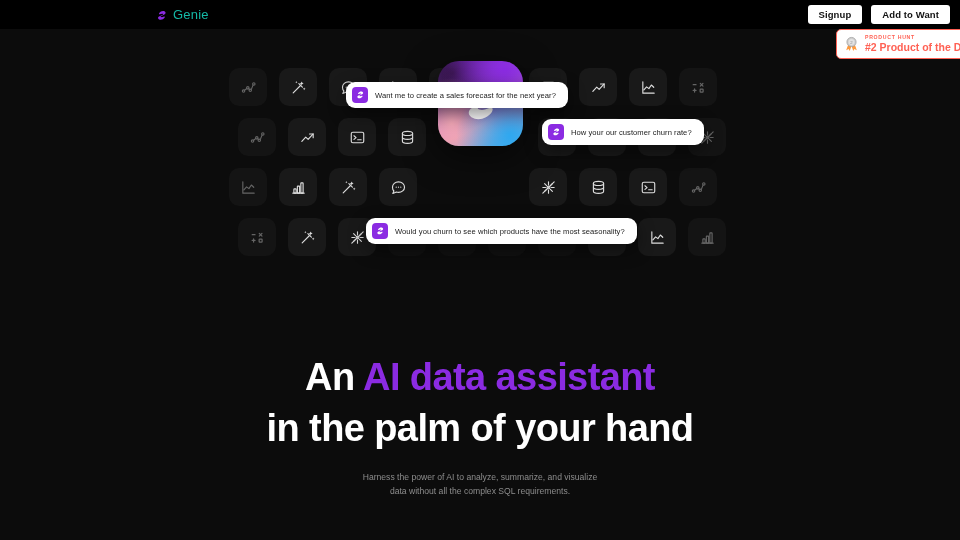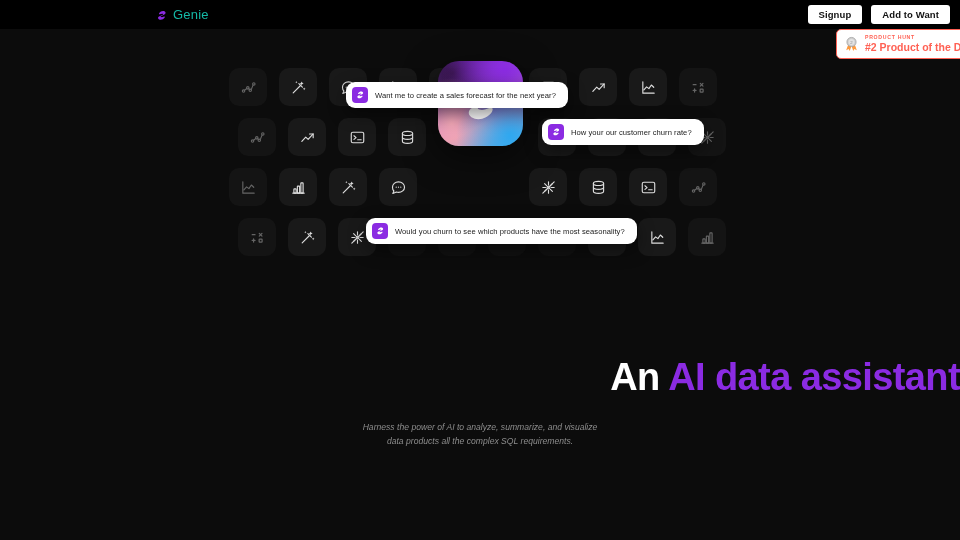--- a/index.html
+++ b/index.html
@@ -75,25 +75,25 @@
     background:#fff; border-radius:9px; padding:5px 12px 5px 6px;
     box-shadow:0 6px 18px rgba(0,0,0,.45); z-index:30; white-space:nowrap;
   }
   .bubble-avatar { width:16px; height:16px; border-radius:4px; background:#8b2be2;
                    display:flex; align-items:center; justify-content:center; flex:0 0 16px; }
   .bubble-avatar svg { width:10px; height:10px; }
   .bubble-text { font-size:7.6px; color:#1a1a1a; font-weight:400; letter-spacing:.05px; }
 
   
   .hero-copy { position:absolute; top:352px; left:0; width:960px; text-align:center; z-index:20; }
-  .headline { font-size:38px; font-weight:700; color:#fff; line-height:1.33; letter-spacing:-.6px;text-align:right; }
+  .headline { font-size:38px; font-weight:700; color:#fff; line-height:1.33; letter-spacing:-.6px; }
   .headline .accent { color:#8b2be2; }
   .subtitle {
     margin-top:17px; font-size:8.6px; line-height:1.65;
-    color:#8d8d8d; font-weight:400;font-style:italic;
+    color:#8d8d8d; font-weight:400;
   }
 </style>
 </head>
 <body>
 
 <div class="header">
   <div class="brand">
     <span class="brand-mark">
       <svg viewBox="0 0 24 24" fill="none" xmlns="http://www.w3.org/2000/svg">
         <path d="M17.5 4.2c-3.6-1.4-7.6.3-9.6 3.2-1 1.5-.5 2.8.9 2.3 1.9-.7 3.6-1.4 5.4-.9 1 .3 1.1 1.1.2 1.6l-7 3.6c-2.2 1.2-2.4 3.6-.4 4.9 3.5 2.2 8.4.6 10.6-2.6 1-1.5.4-2.8-1-2.3-1.9.7-3.7 1.5-5.5.9-1-.3-1-1.1-.1-1.6l7-3.6c2.2-1.2 2.2-4.1-.5-5.5z" fill="#8b2be2"></path>
@@ -489,18 +489,19 @@
     <svg viewBox="0 0 24 24" xmlns="http://www.w3.org/2000/svg">
         <path d="M17.5 4.2c-3.6-1.4-7.6.3-9.6 3.2-1 1.5-.5 2.8.9 2.3 1.9-.7 3.6-1.4 5.4-.9 1 .3 1.1 1.1.2 1.6l-7 3.6c-2.2 1.2-2.4 3.6-.4 4.9 3.5 2.2 8.4.6 10.6-2.6 1-1.5.4-2.8-1-2.3-1.9.7-3.7 1.5-5.5.9-1-.3-1-1.1-.1-1.6l7-3.6c2.2-1.2 2.2-4.1-.5-5.5z" fill="#ffffff"></path>
       </svg>
   </span>
   <span class="bubble-text">Would you churn to see which products have the most seasonality?</span>
 </div>
 
 <div class="hero-copy">
   <h1 class="headline">
     <span>An </span><span class="accent">AI data assistant</span><br>
+    <span>in the palm of your hand</span>
   </h1>
   <p class="subtitle">
     <span>Harness the power of AI to analyze, summarize, and visualize</span><br>
-    <span>data products all the complex SQL requirements.</span>
+    <span>data without all the complex SQL requirements.</span>
   </p>
 </div>
 
 </body></html>

